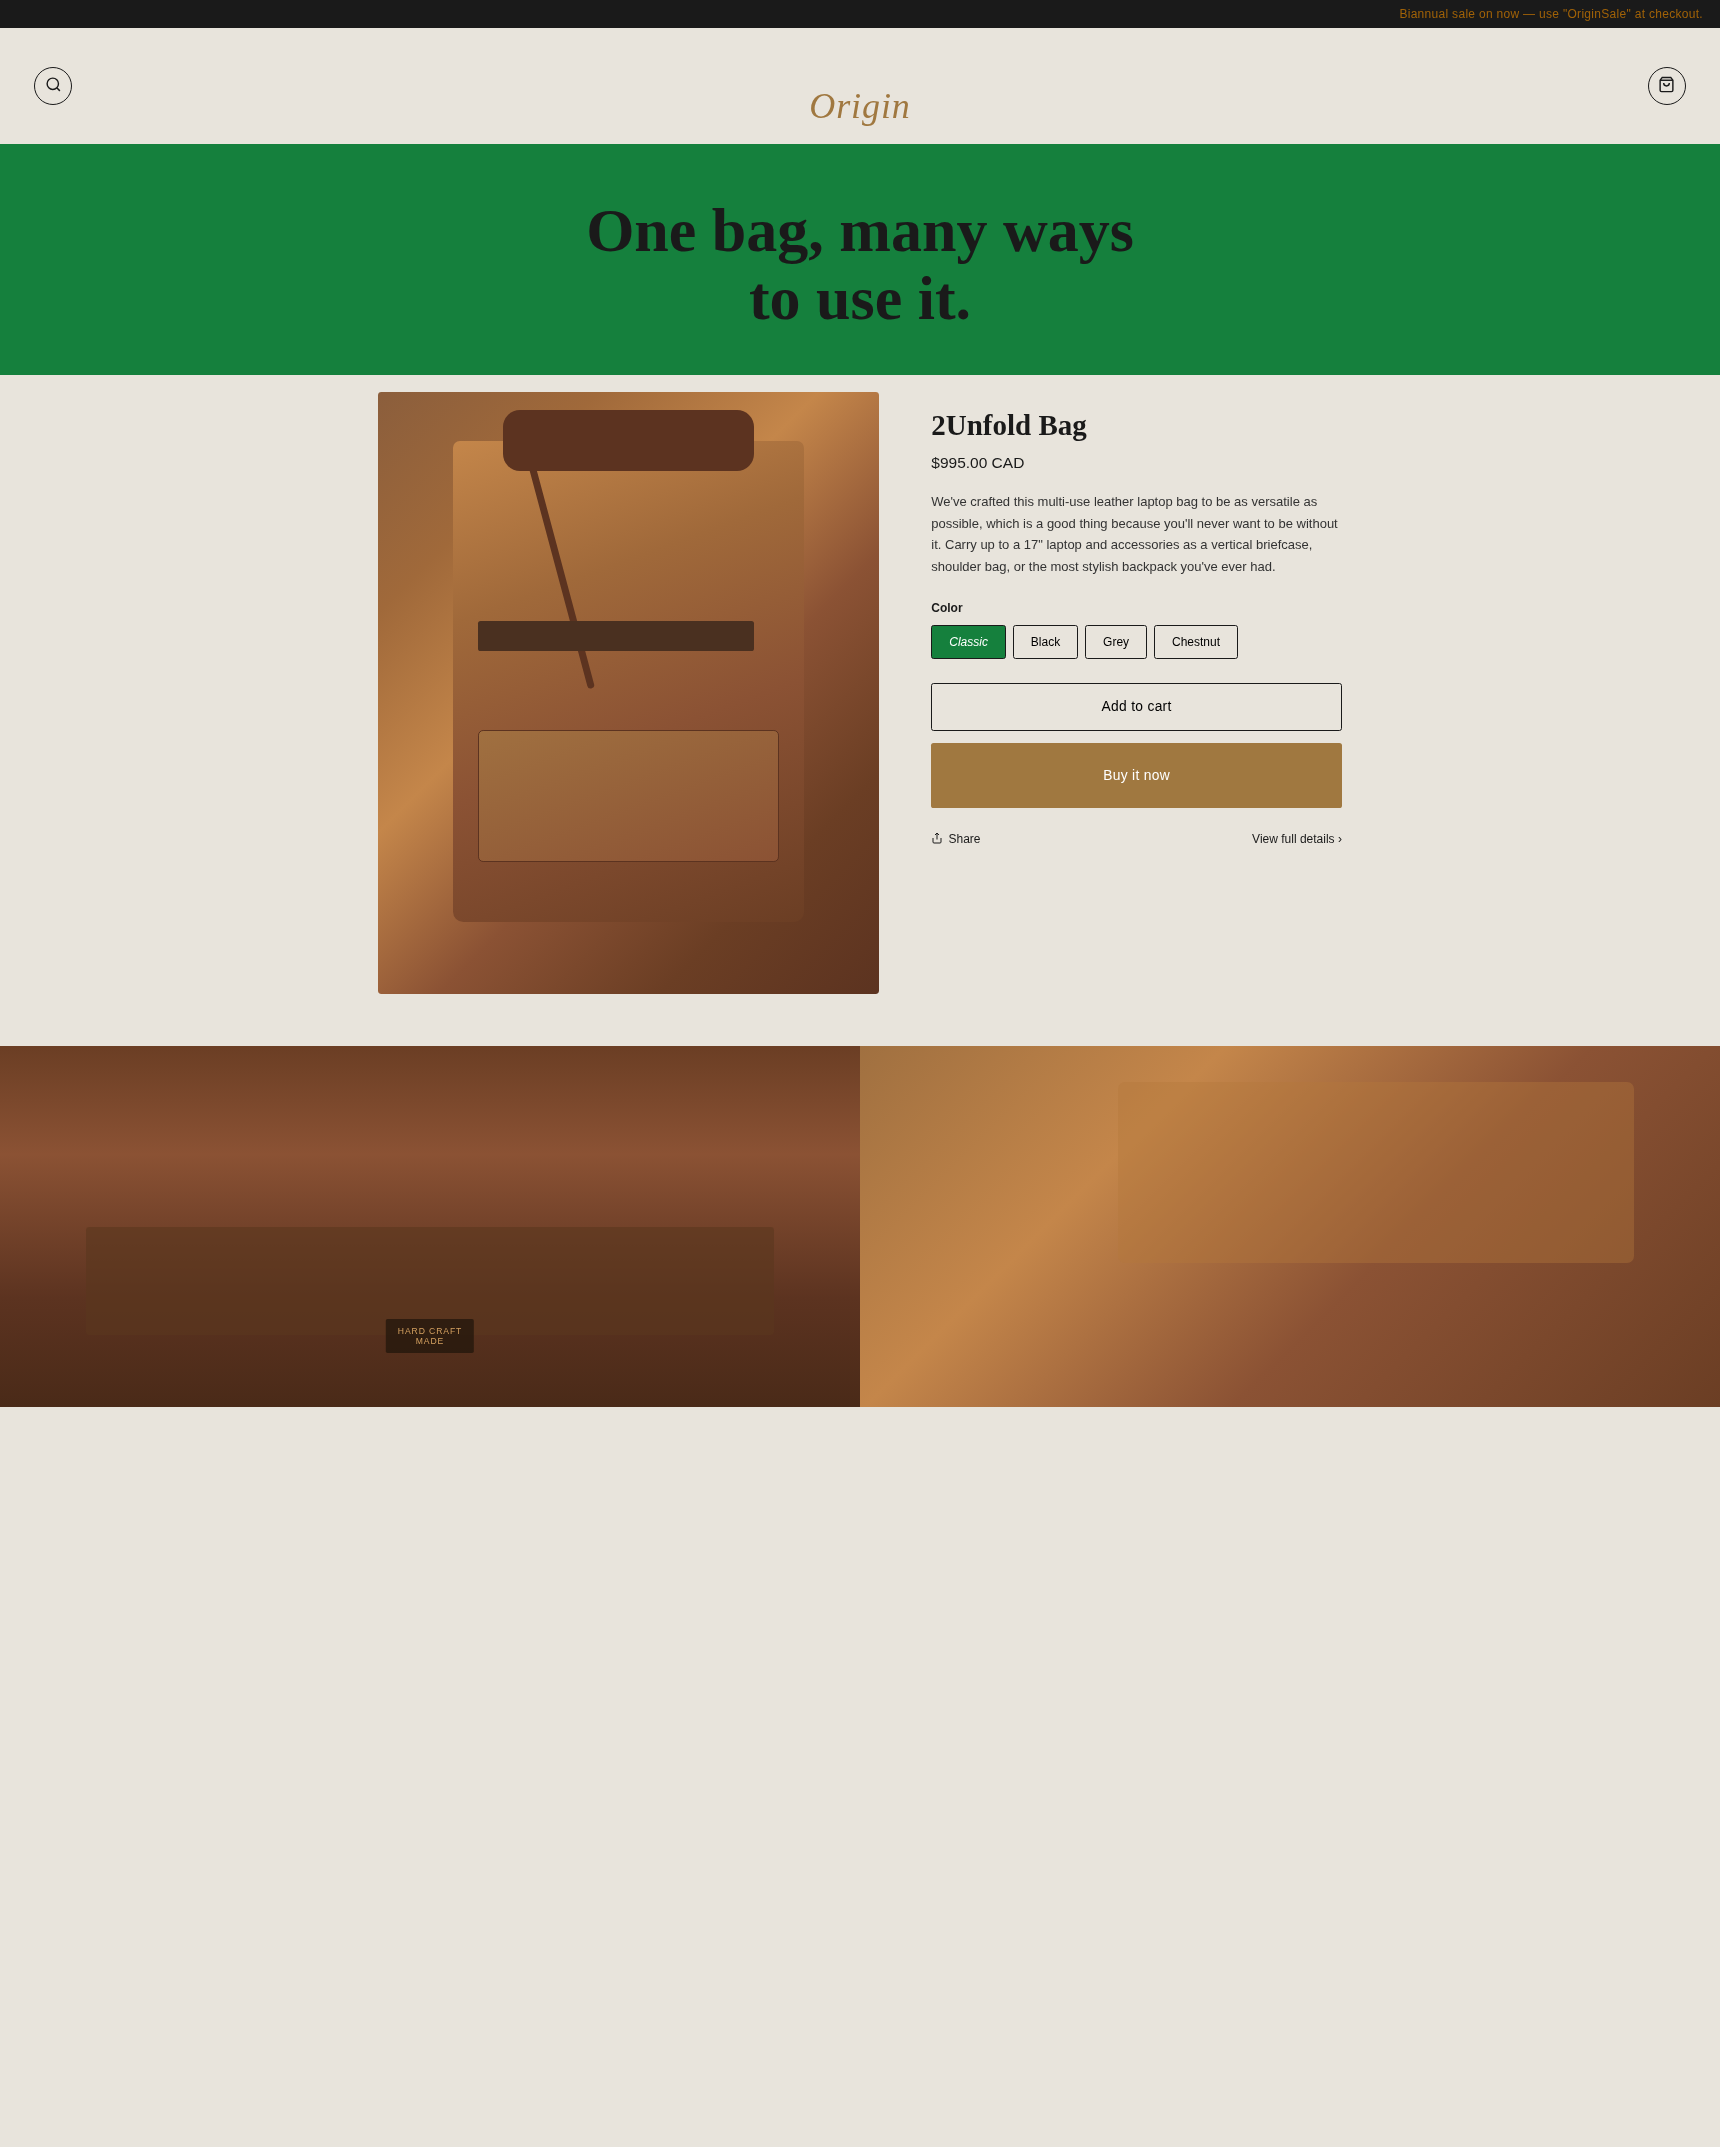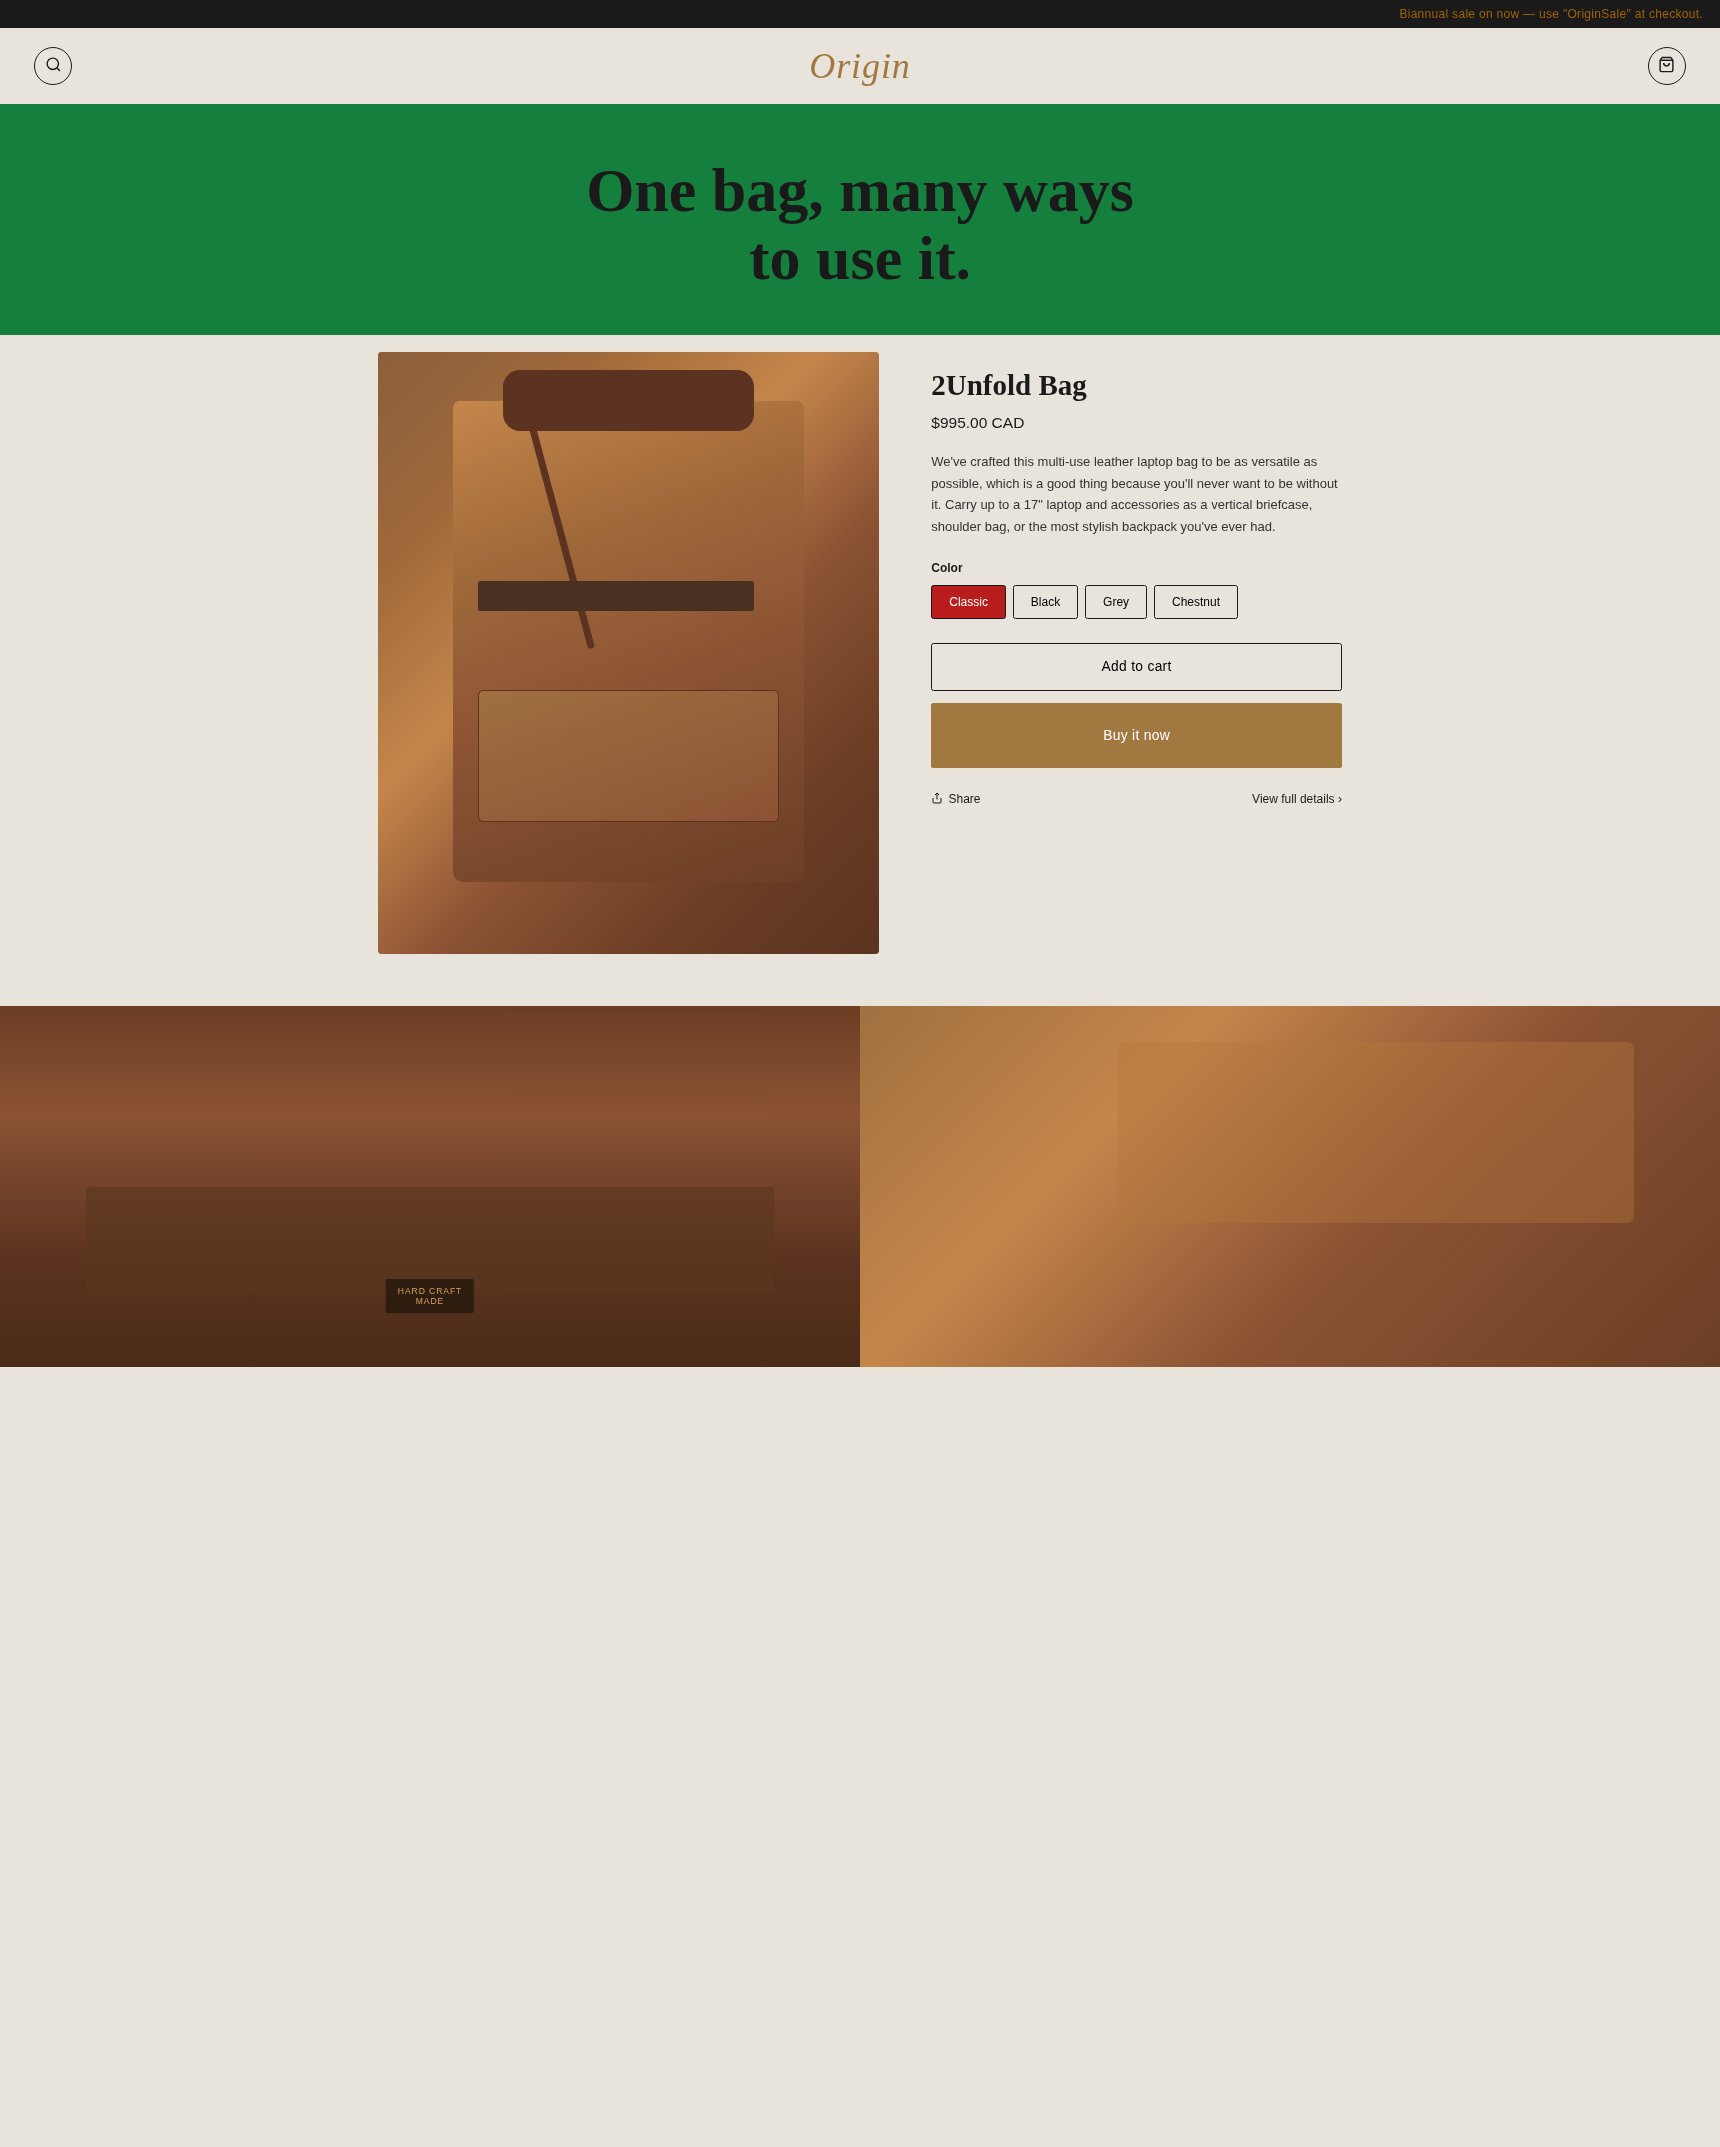--- a/index.html
+++ b/index.html
@@ -46,20 +46,21 @@
       justify-content: center;
       font-size: 15.5px;
     }
 
     #logo {
       font-size: 36px;
       font-style: italic;
       color: #a07840;
       font-family: Georgia, serif;
       letter-spacing: 0.9px;
+      margin-top: 40px;
     }
 
     #cart-button {
       background: none;
       border: 1.3px solid #1a1a1a;
       border-radius: 50%;
       width: 38px;
       height: 38px;
       cursor: pointer;
       display: flex;
@@ -214,22 +215,23 @@
       border: 1.3px solid #1a1a1a;
       background: transparent;
       cursor: pointer;
       font-size: 12px;
       font-family: Arial, sans-serif;
       border-radius: 2.6px;
       transition: all 0.2s;
     }
 
     .color-btn.selected {
-      background-color: #b91c1c;
+      background-color: #15803d;
       color: #ffffff;
+      font-style: italic;
     }
 
     #add-to-cart-btn {
       width: 100%;
       padding: 15.5px;
       background: transparent;
       border: 1.3px solid #1a1a1a;
       font-size: 13.8px;
       cursor: pointer;
       margin-bottom: 12px;

